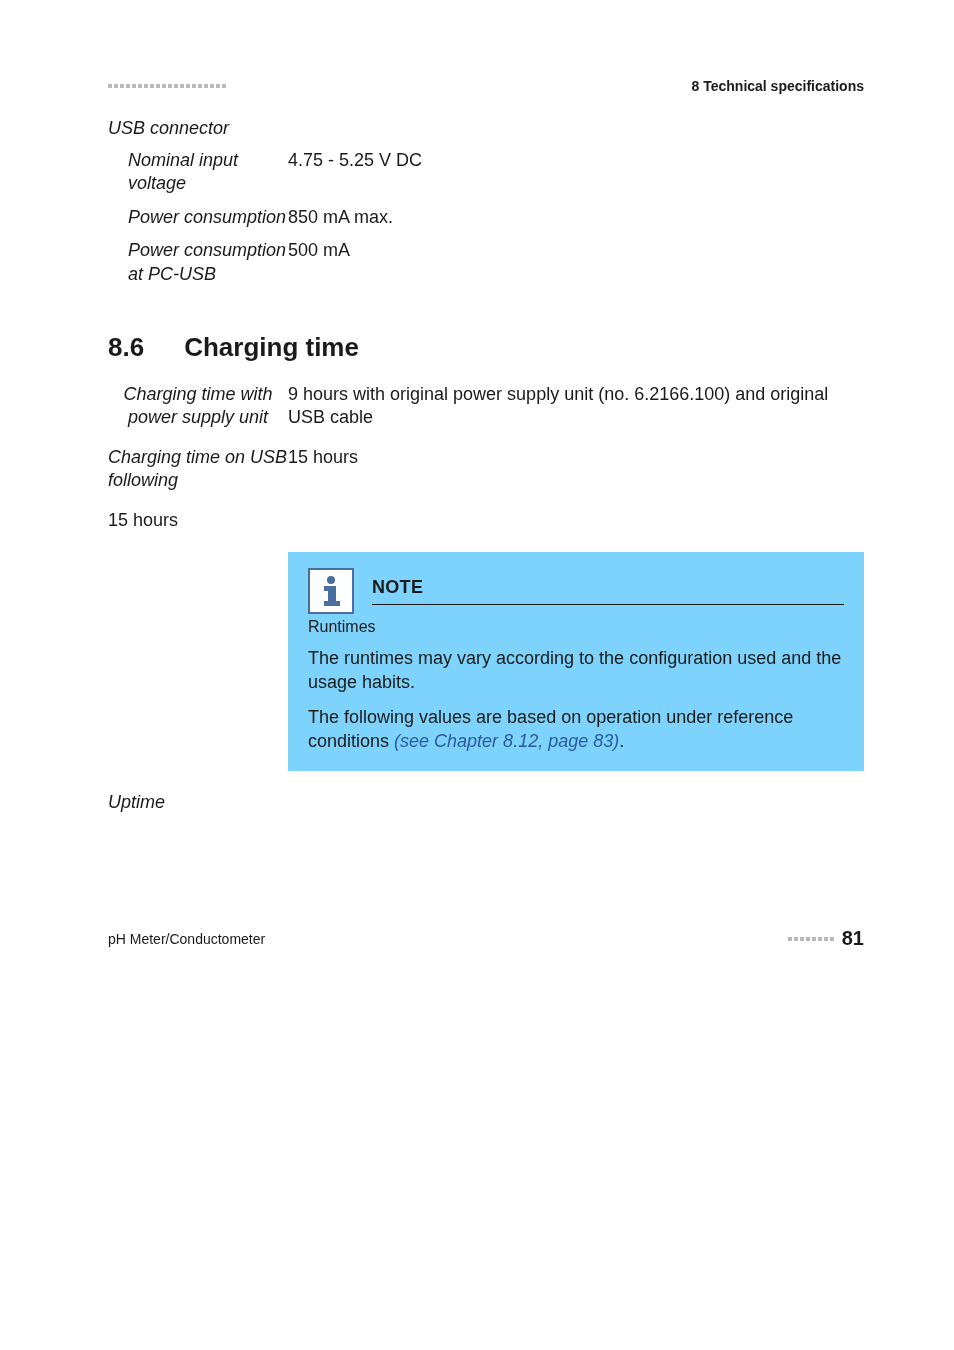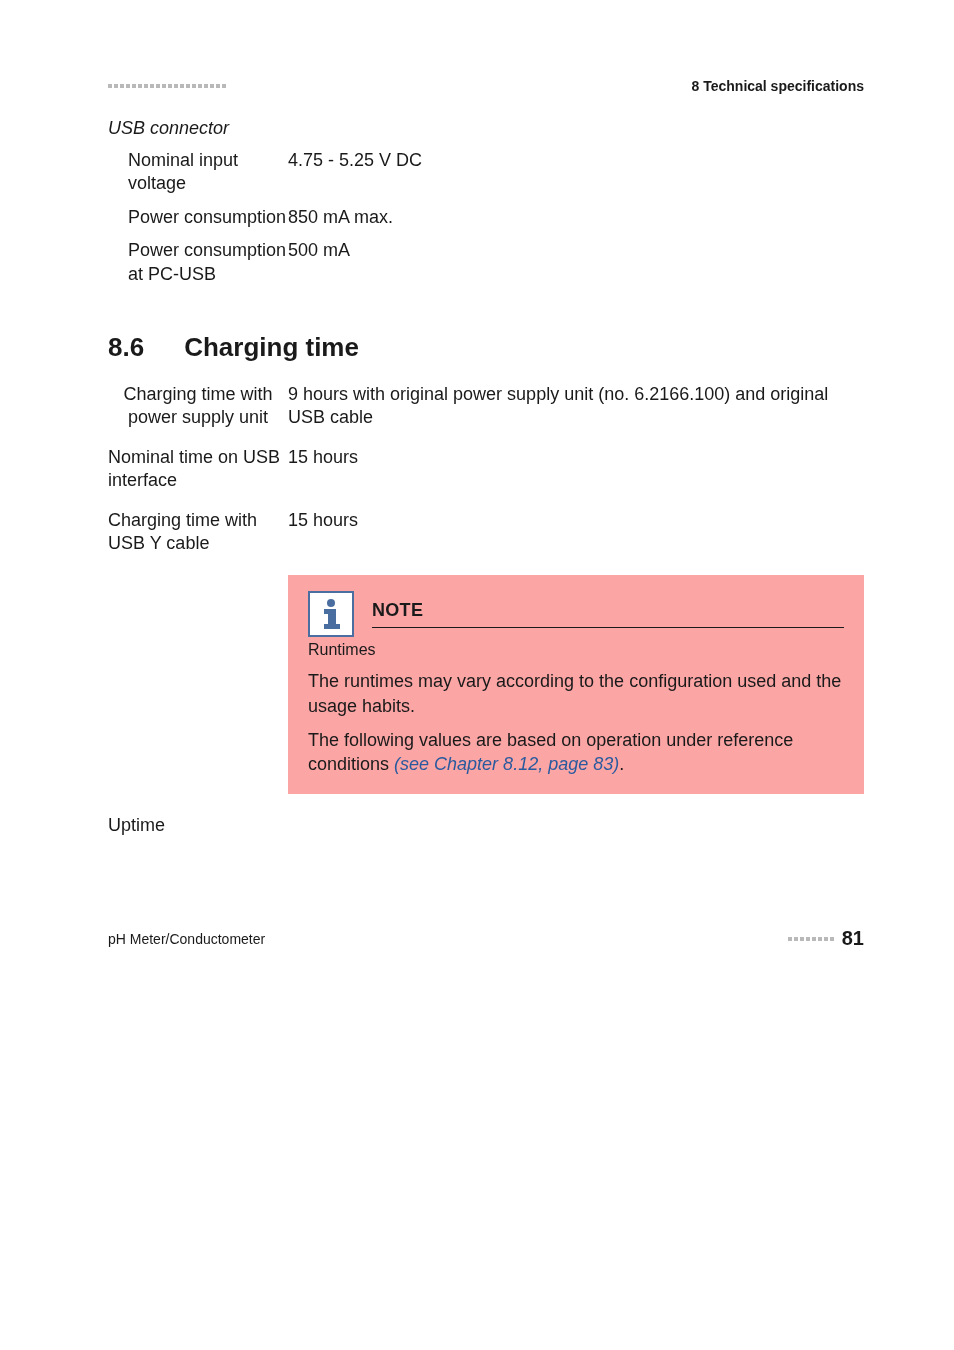--- a/index.html
+++ b/index.html
@@ -48,20 +48,21 @@
   .spec-row {
     display: flex;
     align-items: flex-start;
     margin-top: 10px;
   }
   .spec-row.indent {
     padding-left: 20px;
   }
   .spec-label {
     flex: 0 0 160px;
+    font-style: italic;
     font-size: 18px;
     line-height: 1.3;
   }
   .spec-value {
     font-size: 18px;
     line-height: 1.3;
     flex: 1;
   }
   .section-heading {
     display: flex;
@@ -71,21 +72,21 @@
     font-weight: 900;
     margin-top: 46px;
     margin-bottom: 20px;
     font-family: Arial, "Segoe UI", sans-serif;
   }
   .section-heading .num { }
   .section-heading .title { }
   .note-box {
     margin-left: 180px;
     margin-top: 20px;
-    background: #fca5a5;
+    background: #7dd3fc;
     padding: 16px 20px 18px 20px;
   }
   .note-head {
     display: flex;
     align-items: center;
     gap: 18px;
     margin-bottom: 4px;
   }
   .info-icon {
     flex: 0 0 46px;
@@ -210,25 +211,24 @@
   <div class="section-heading">
     <span class="num">8.6</span>
     <span class="title">Charging time</span>
   </div>
 
   <div class="spec-row">
     <div class="spec-label" style="flex-basis:180px;text-align:center;">Charging time with power supply unit</div>
     <div class="spec-value">9 hours with original power supply unit (no. 6.2166.100) and original USB cable</div>
   </div>
   <div class="spec-row" style="margin-top:16px;">
-    <div class="spec-label" style="flex-basis:180px;">Nominal time on USB interface</div>
+    <div class="spec-label" style="flex-basis:180px;">Charging time on USB following</div>
     <div class="spec-value">15 hours</div>
   </div>
   <div class="spec-row" style="margin-top:16px;">
-    <div class="spec-label" style="flex-basis:180px;">Charging time with USB Y cable</div>
     <div class="spec-value">15 hours</div>
   </div>
 
 
   <div class="note-box">
     <div class="note-head">
       <div class="info-icon">
         <svg width="28" height="34" viewBox="0 0 28 34">
           <circle cx="14" cy="6" r="4" fill="#4a6ea0"></circle>
           <rect x="7" y="12" width="12" height="5" fill="#4a6ea0"></rect>

